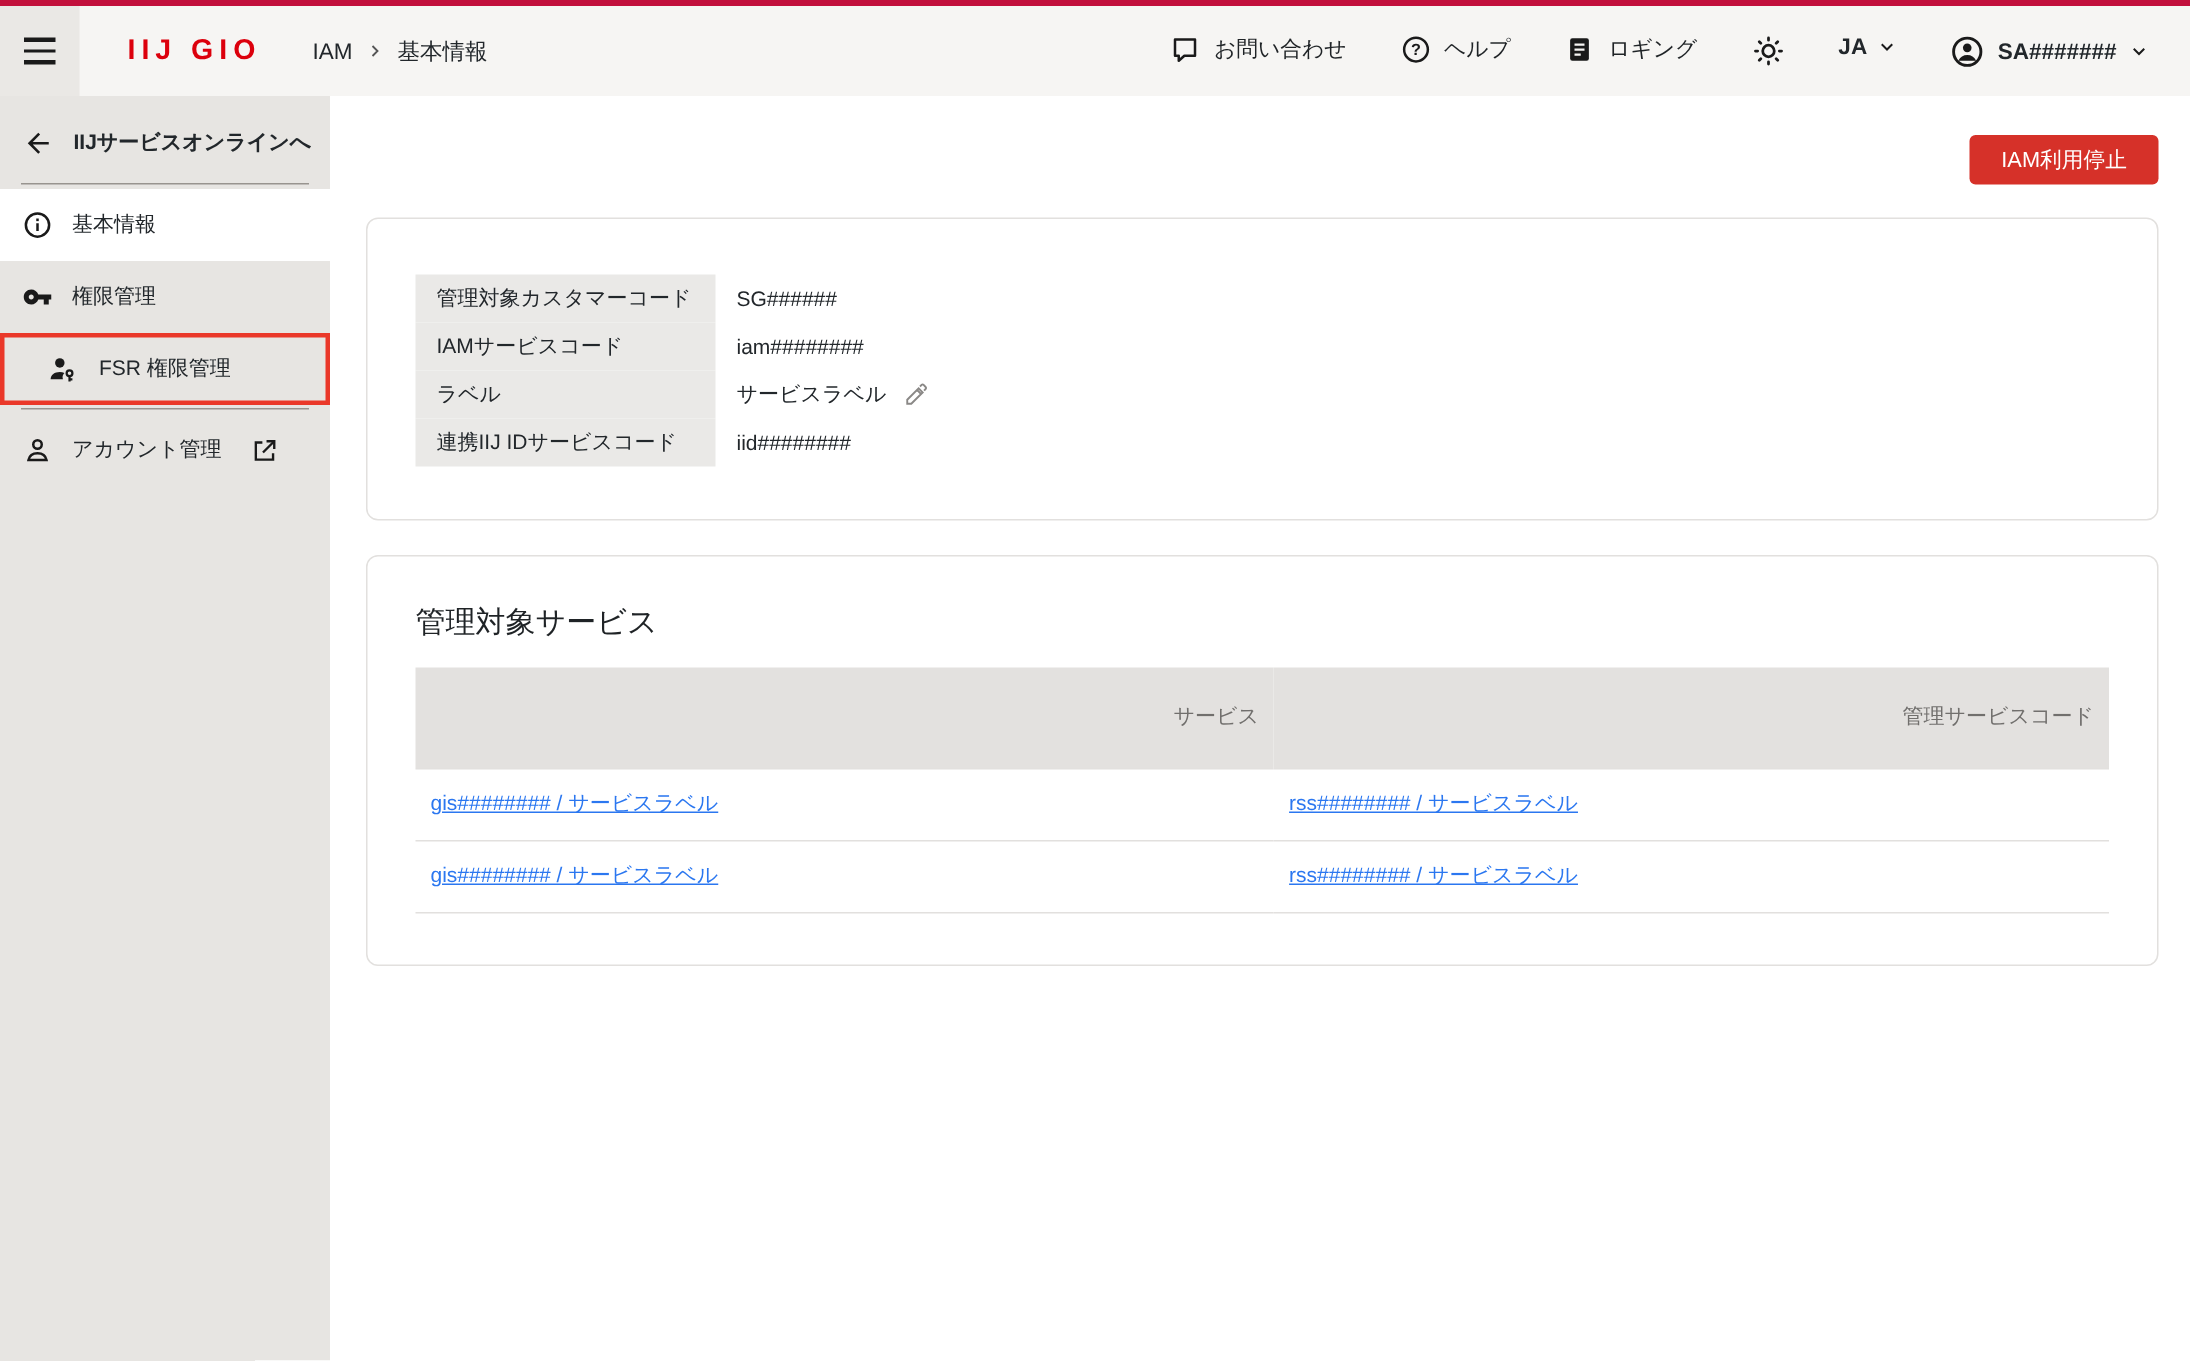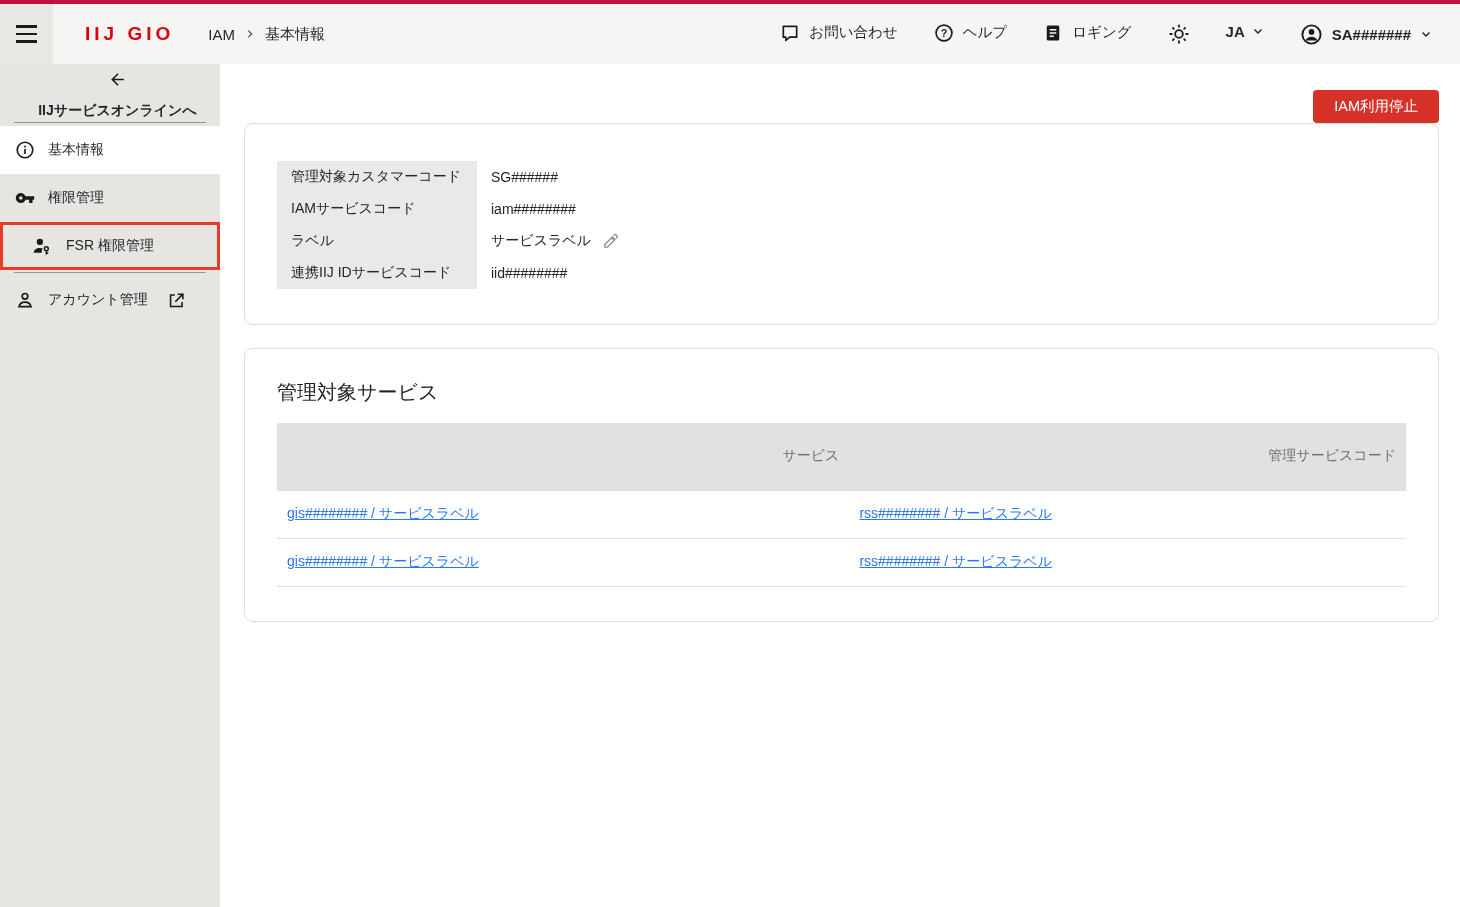--- a/index.html
+++ b/index.html
@@ -21,35 +21,35 @@
   .header-right { margin-left:auto; margin-right:28px; display:flex; align-items:flex-start; gap:36px; }
   .hitem { display:flex; align-items:center; gap:9px; font-size:14.5px; cursor:pointer; color:#1f2326; background:none; border:none; font-family:inherit; }
   .hitem svg { flex:0 0 auto; }
   .lang, .account { display:flex; align-items:center; gap:7px; font-size:15px; font-weight:bold; cursor:pointer; }
   .account { gap:9px; }
 
   
   .layout { display:flex; height:843px; }
   aside { width:220px; background:#e7e5e2; flex:0 0 220px; padding-top:6px; }
   .side-back { height:50px; display:flex; align-items:center; gap:13px; padding-left:15px;
-    font-size:14px; font-weight:bold; cursor:pointer;flex-direction:column; }
+    font-size:14px; font-weight:bold; cursor:pointer; }
   .side-divider { border-top:1px solid #98948f; margin:2px 14px 3px 14px; }
   .side-item { height:48px; display:flex; align-items:center; gap:13px; padding-left:15px;
     font-size:14px; cursor:pointer; }
   .side-item.active { background:#fff; }
   .side-item.annotated { border:3px solid #ea3829; padding-left:29px; }
   .side-item .ext { margin-left:6px; }
 
   
   main { flex:1; background:#fff; padding:26px 21px 0 24px; }
   .btn-row { display:flex; justify-content:flex-end; }
   .danger { background:#d63129; color:#fff; border:none; border-radius:4px; height:33px;
     padding:0 21px; font-size:14.5px; font-family:inherit; cursor:pointer; }
   .card { border:1px solid #e2e0de; border-radius:8px; background:#fff; }
-  .info-card { padding:37px 28px 35px 32px; }
+  .info-card { margin-top:22px; padding:37px 28px 35px 32px; }
   .info-table { border-collapse:collapse; }
   .info-table th { background:#eae9e7; width:200px; text-align:left; font-weight:normal;
     font-size:14px; padding:0 14px; height:32px; color:#22272b; white-space:nowrap; }
   .info-table td { padding:0 0 0 14px; font-size:14px; height:32px; }
   .value-wrap { display:flex; align-items:center; gap:11px; }
   .pencil-btn { background:none; border:none; cursor:pointer; padding:0; line-height:0; color:#8a8886; }
 
   .services-card { margin-top:23px; padding:30px 32px 34px 32px; }
   .section-title { font-size:20px; font-weight:normal; color:#1f2326; }
   .svc-table { width:100%; border-collapse:collapse; margin-top:17px; }

